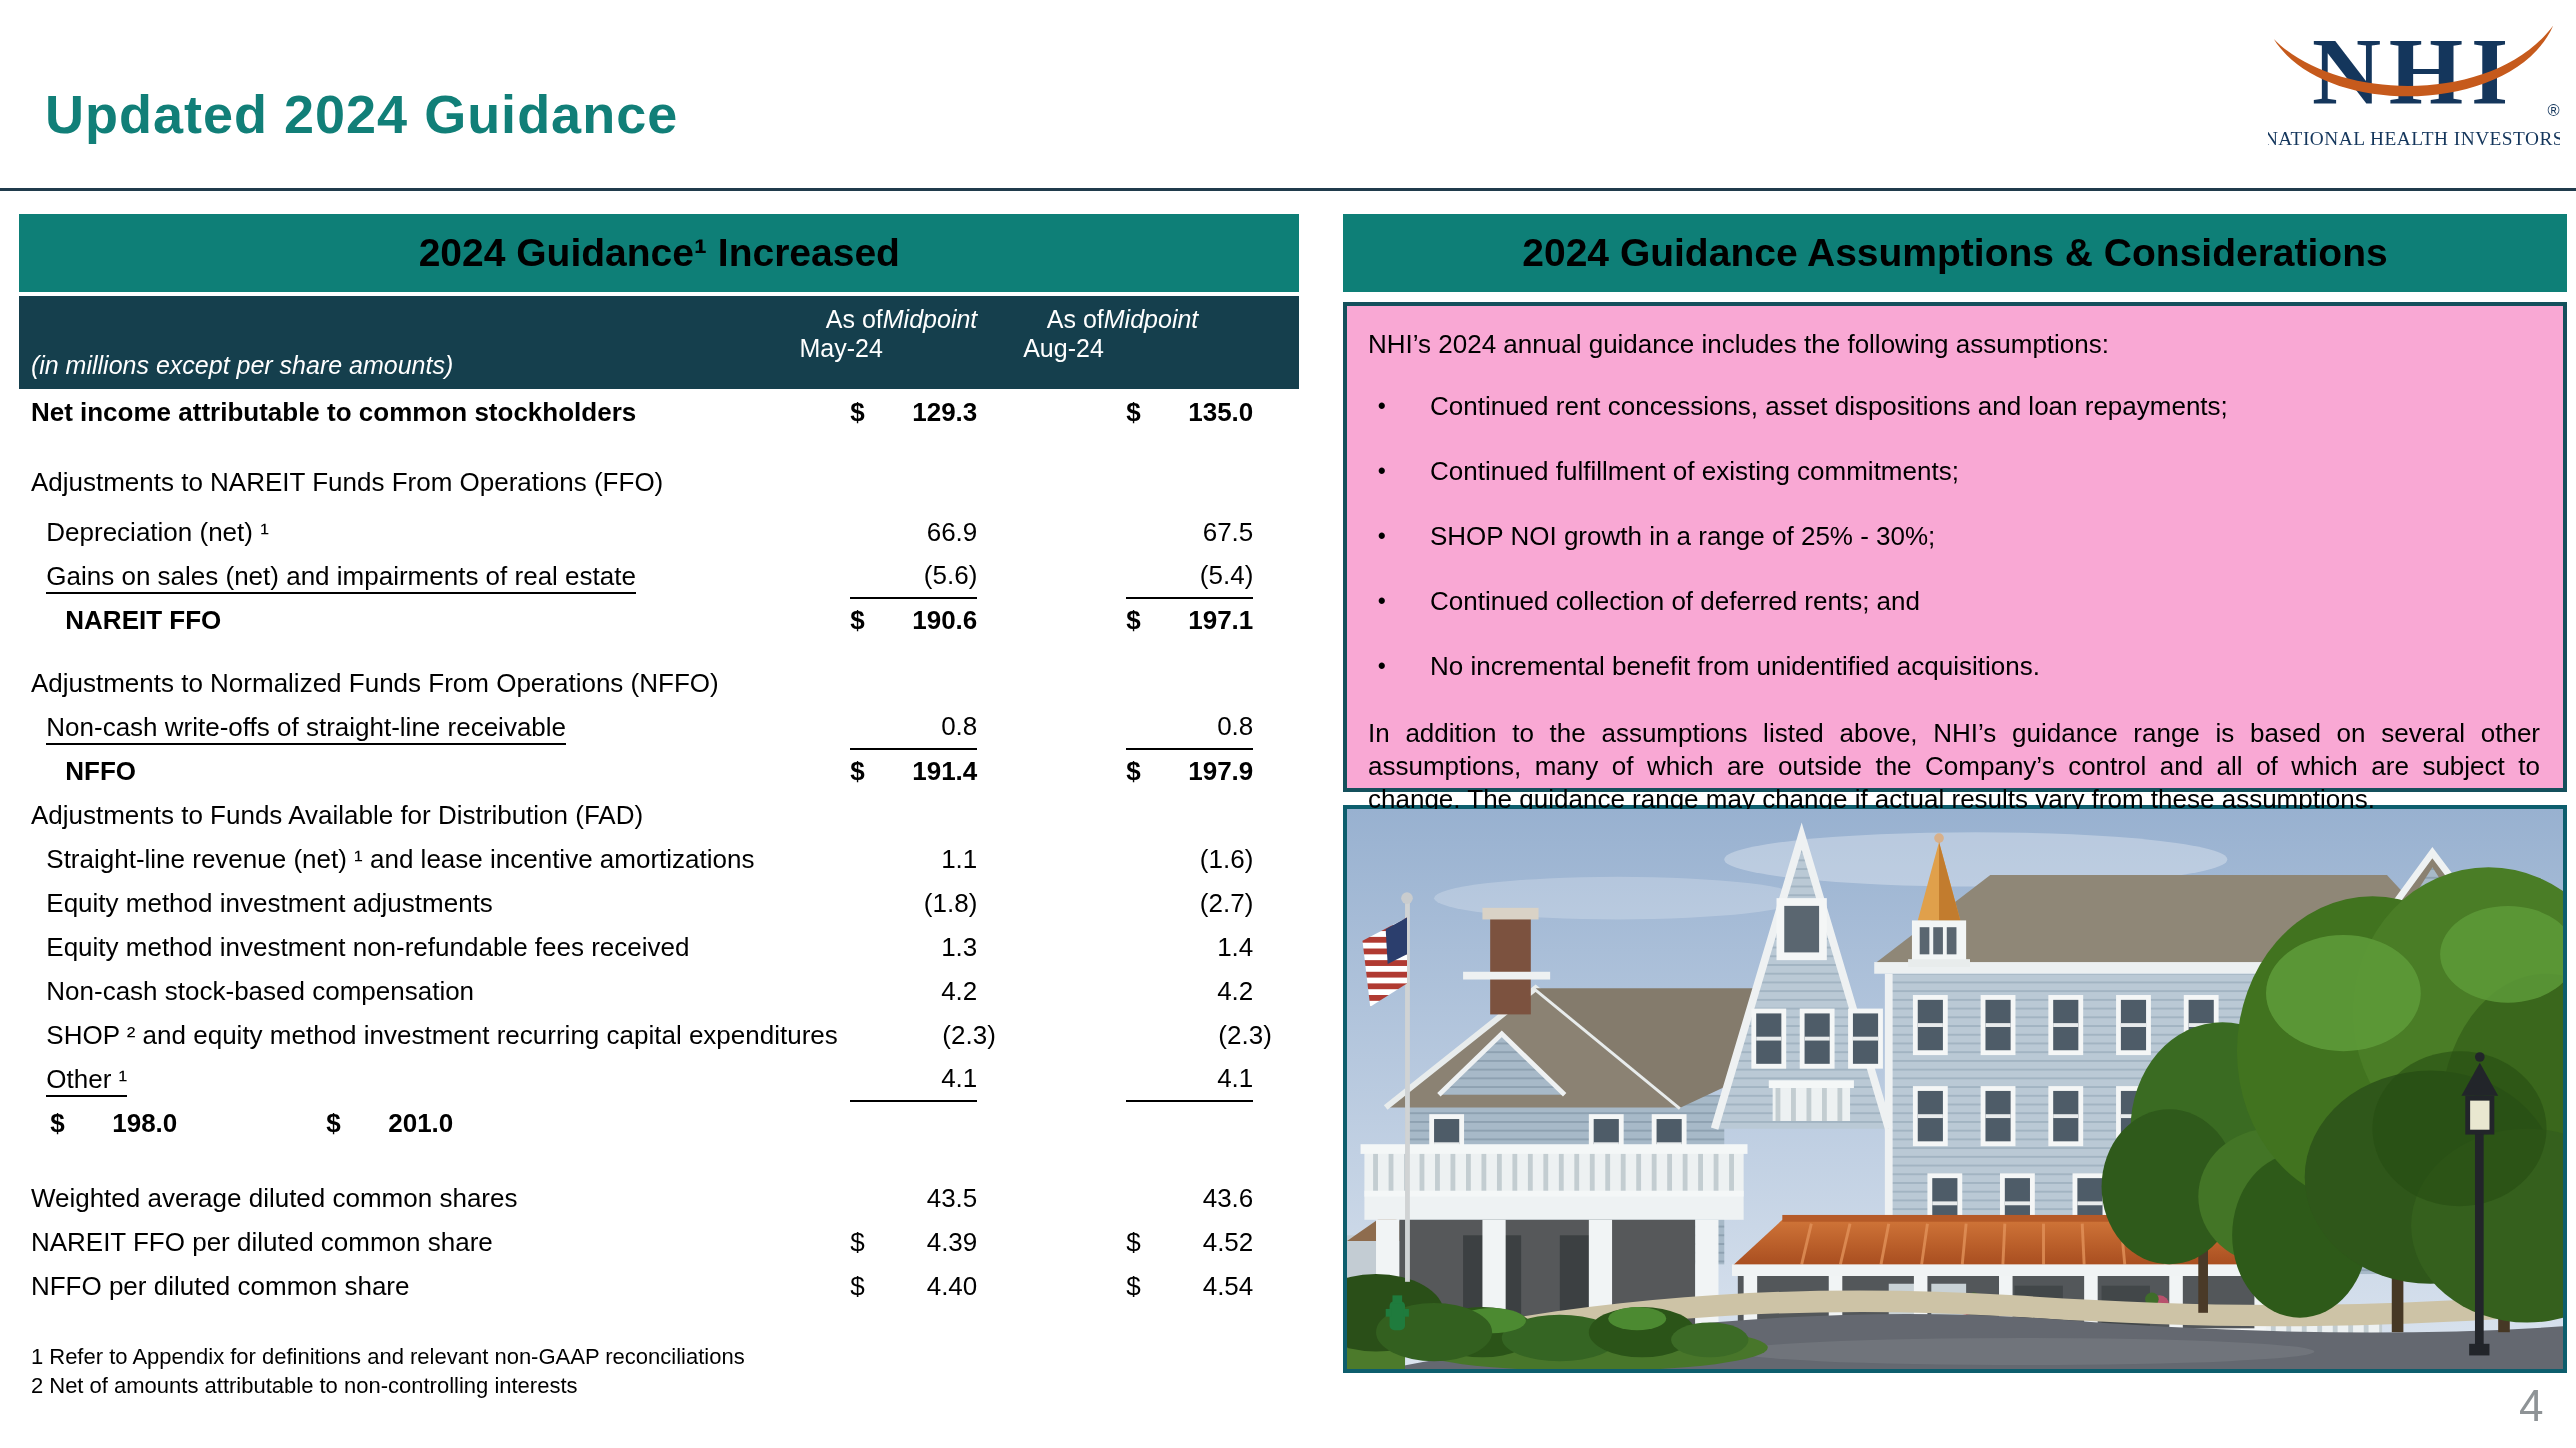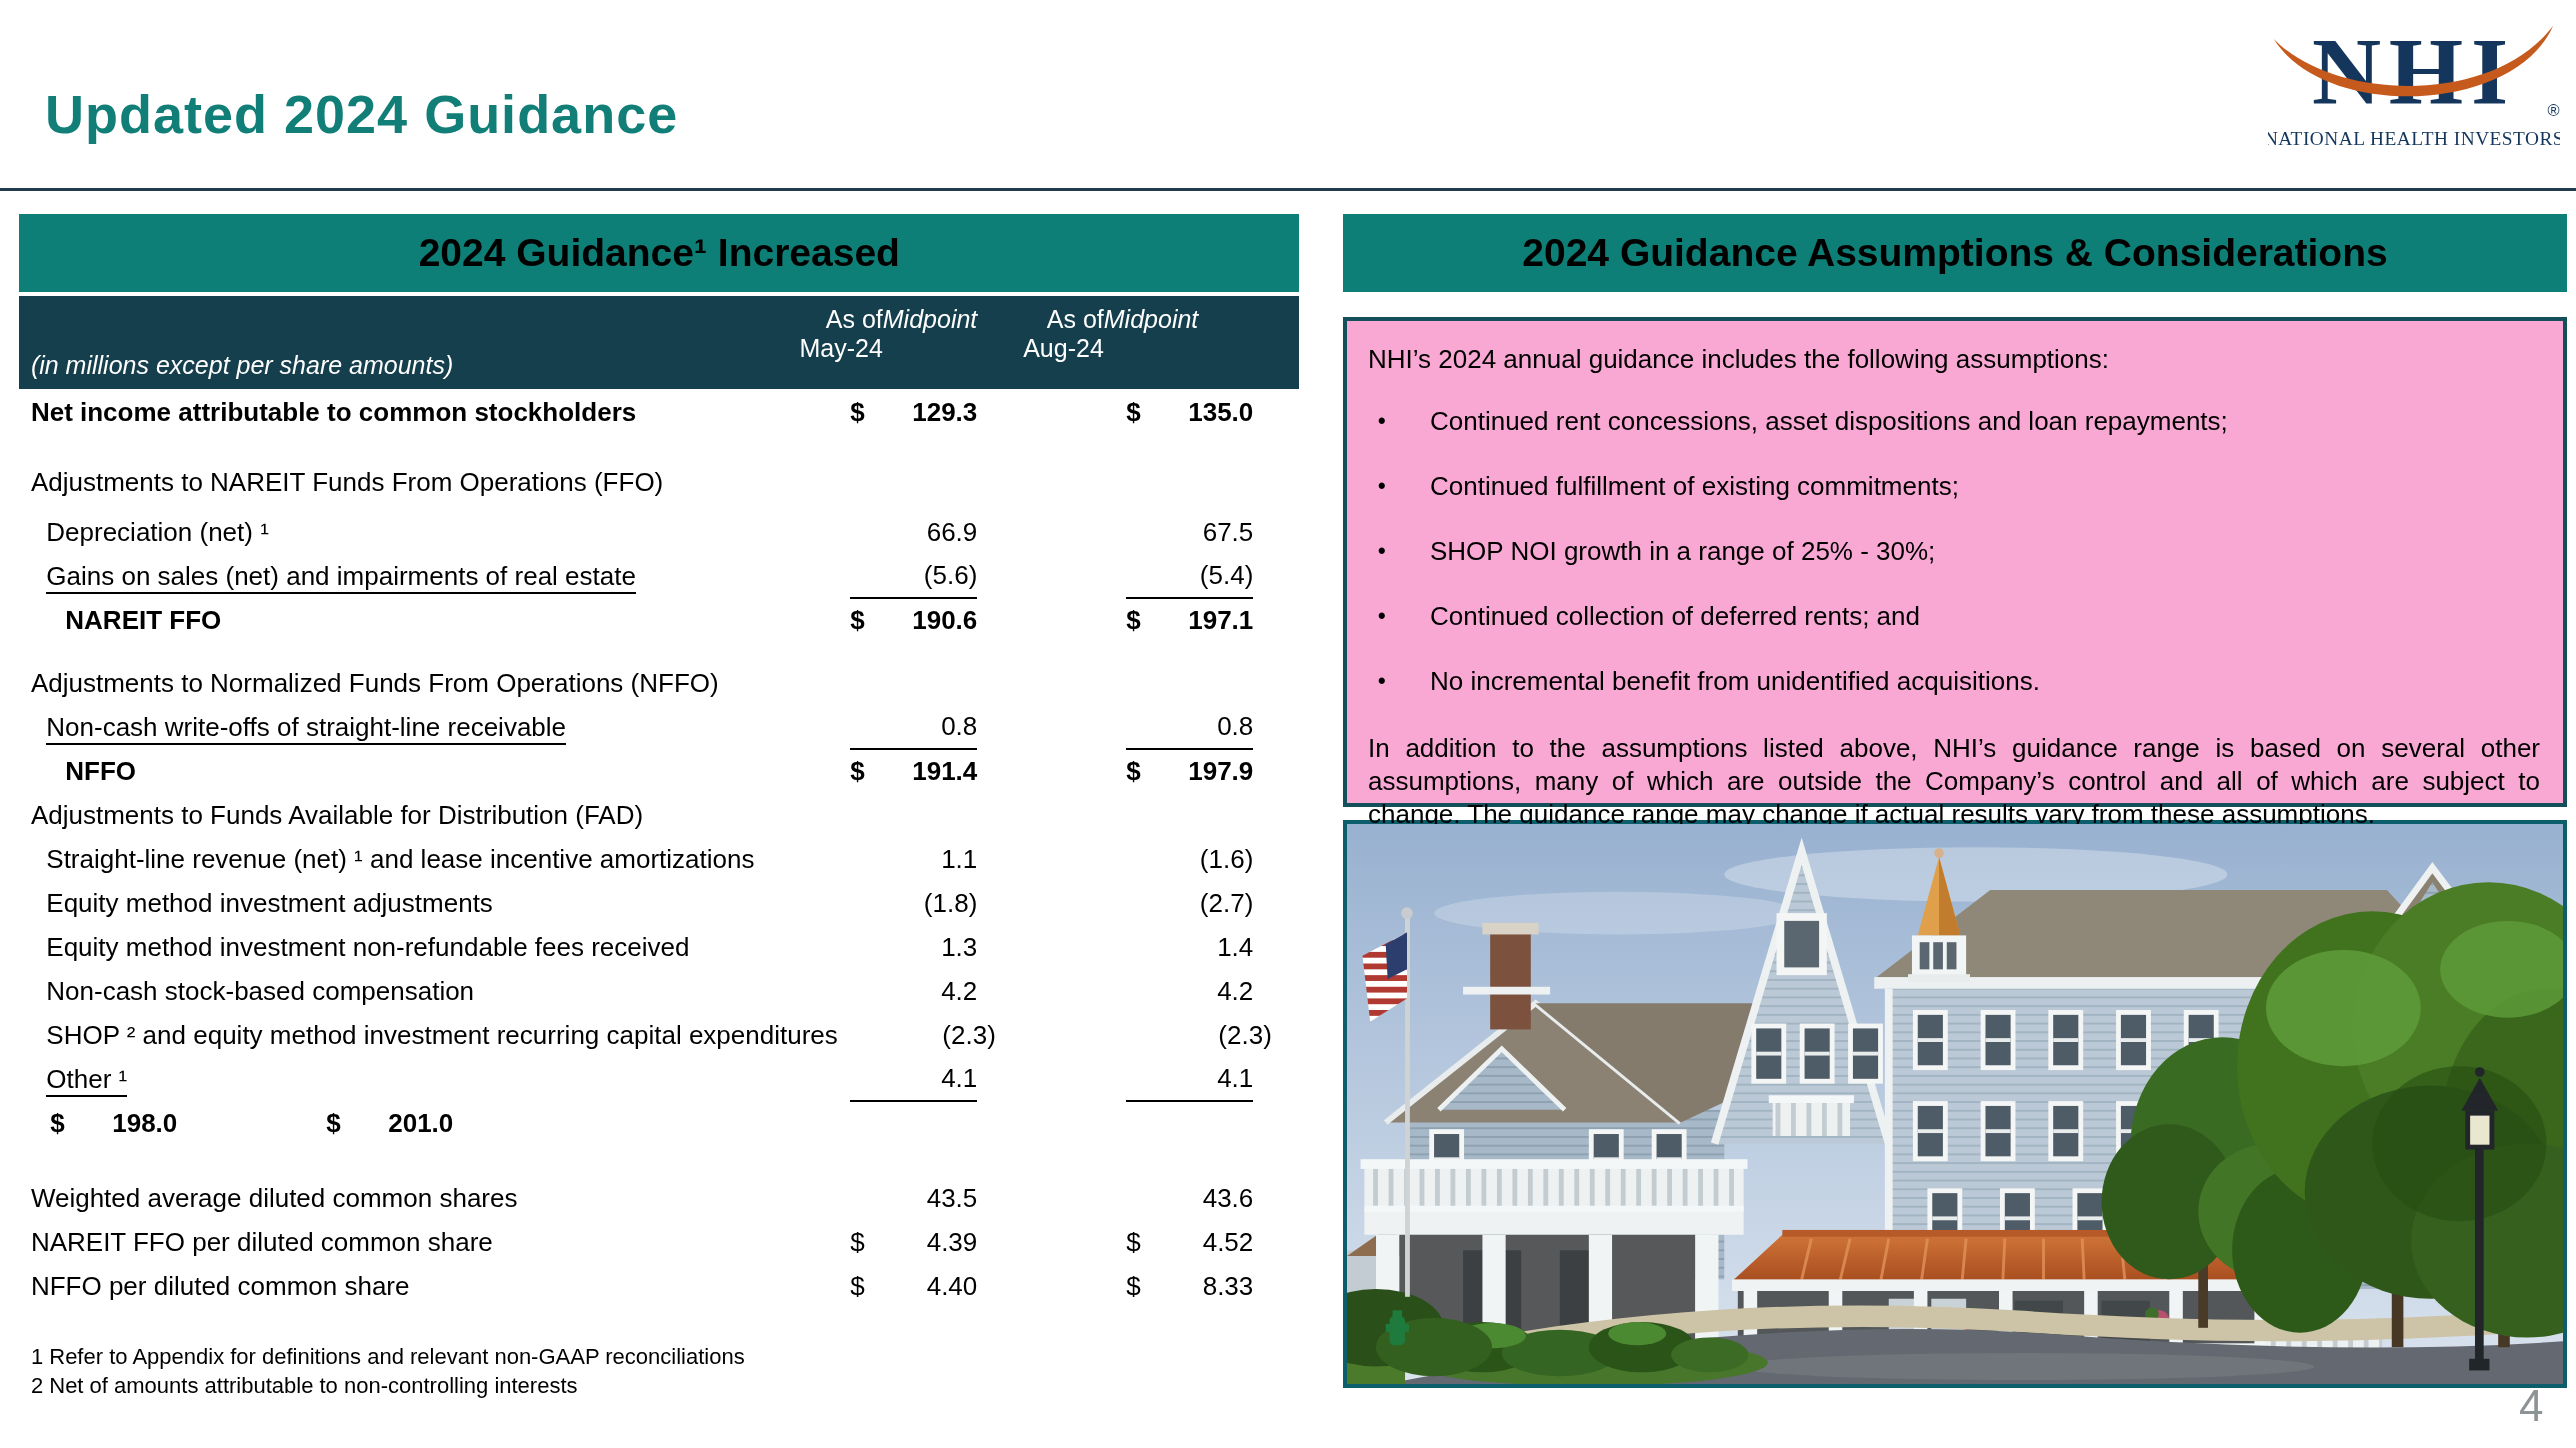--- a/index.html
+++ b/index.html
@@ -30,21 +30,21 @@
   .cell { width:127px; display:flex; align-items:center; height:100%; }
   .cell.may { margin-left:31px; }
   .cell.aug { margin-left:149px; }
   .cell .cur { flex:0 0 auto; }
   .cell .val { flex:1 1 auto; text-align:right; }
   .cell.rule { border-bottom:2.9px solid #000; }
   .gap-sm { height:5.8px; } .gap-md { height:19.3px; } .gap-lg { height:26px; } .gap-xl { height:31px; }
   .footnotes { margin-top:33px; padding-left:11.6px; font-size:22px; line-height:29px; }
 
   .right-panel { position:absolute; left:1343px; top:214px; width:1224px; }
-  .right-panel .hdr { margin-bottom:25px; }
+  .right-panel .hdr { margin-bottom:10px; }
   .abox { height:490px; border:4.8px solid #14505c; background:#f9a8d4; padding:23px 23px 0 21px; font-size:26px; color:#000; }
   .bullets { margin-top:13.5px; }
   .bullet { display:flex; height:65px; align-items:center; }
   .dot { width:62px; padding-left:9.7px; font-size:23px; }
   .btxt { flex:1; }
   .para { margin-top:18px; line-height:33px; text-align:justify; }
 
   .photo { margin-top:12.6px; height:568px; border:4.8px solid #0d5e6d; background:#9db6d2; }
   .photo svg { display:block; width:100%; height:100%; }
 
@@ -260,21 +260,21 @@
           </div>
         </div>
         <div class="trow">
           <div class="lab"><span class="lt">NFFO per diluted common share</span></div>
           <div class="cell may">
             <span class="cur">$</span>
             <span class="val">4.40</span>
           </div>
           <div class="cell aug">
             <span class="cur">$</span>
-            <span class="val">8.33</span>
+            <span class="val">4.54</span>
           </div>
         </div>
       </div>
     <div class="footnotes" id="footnotes">
         <div class="fn">1 Refer to Appendix for definitions and relevant non-GAAP reconciliations</div>
         <div class="fn">2 Net of amounts attributable to non-controlling interests</div>
       </div>
   </div>
 
   <div class="right-panel">

